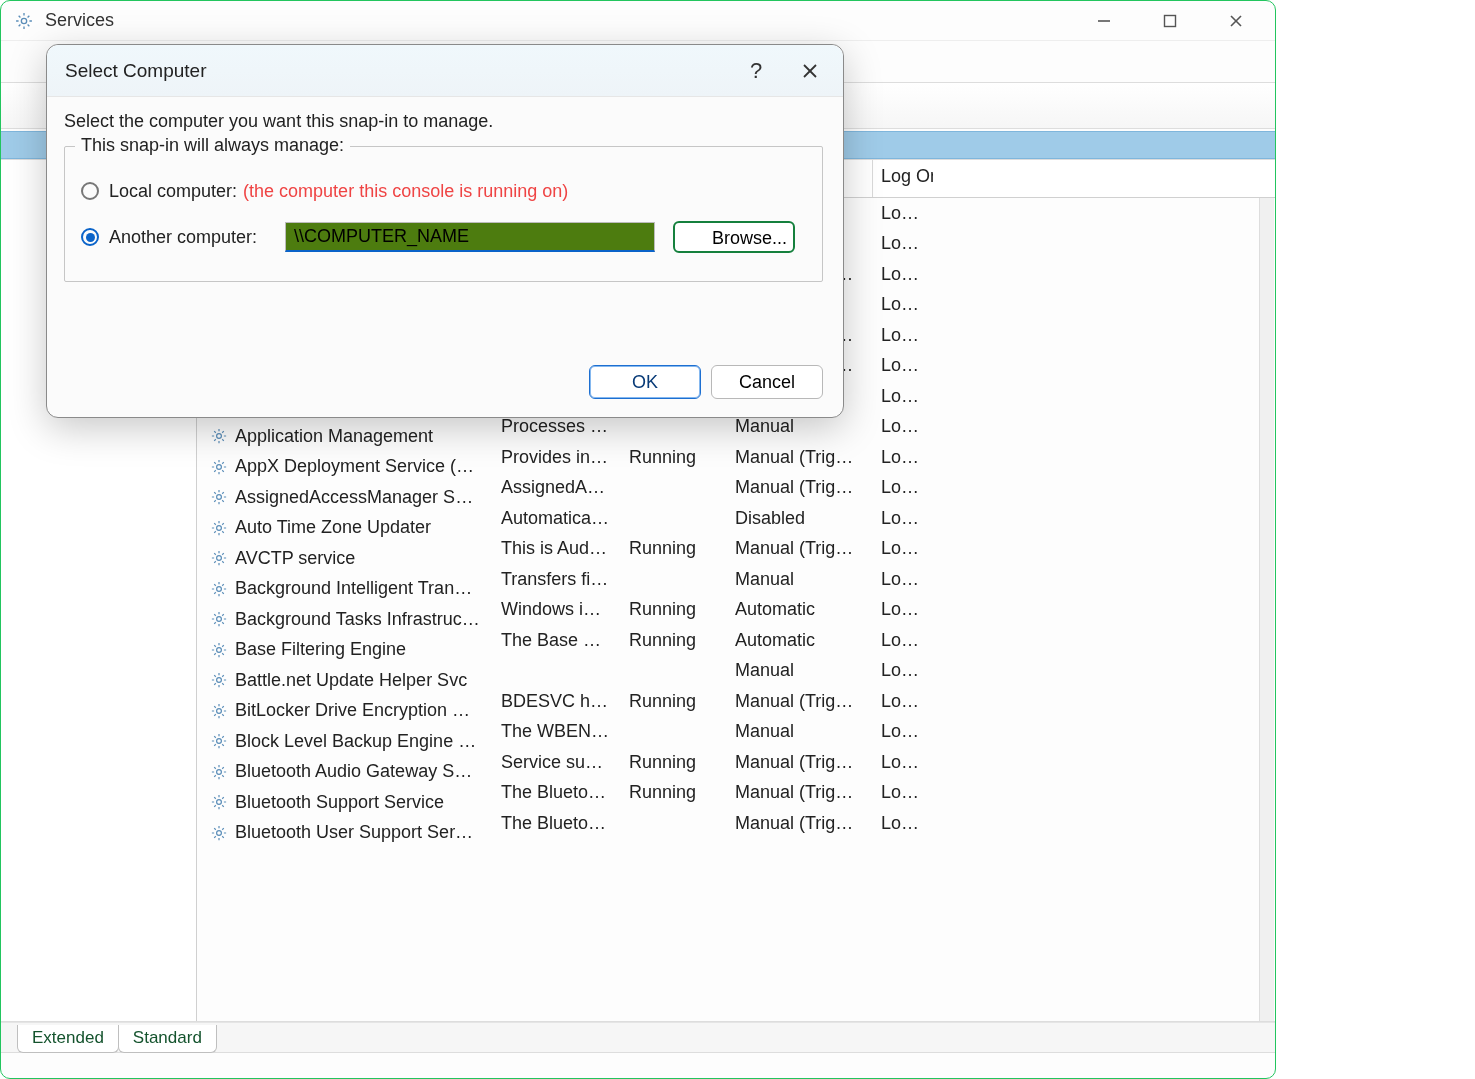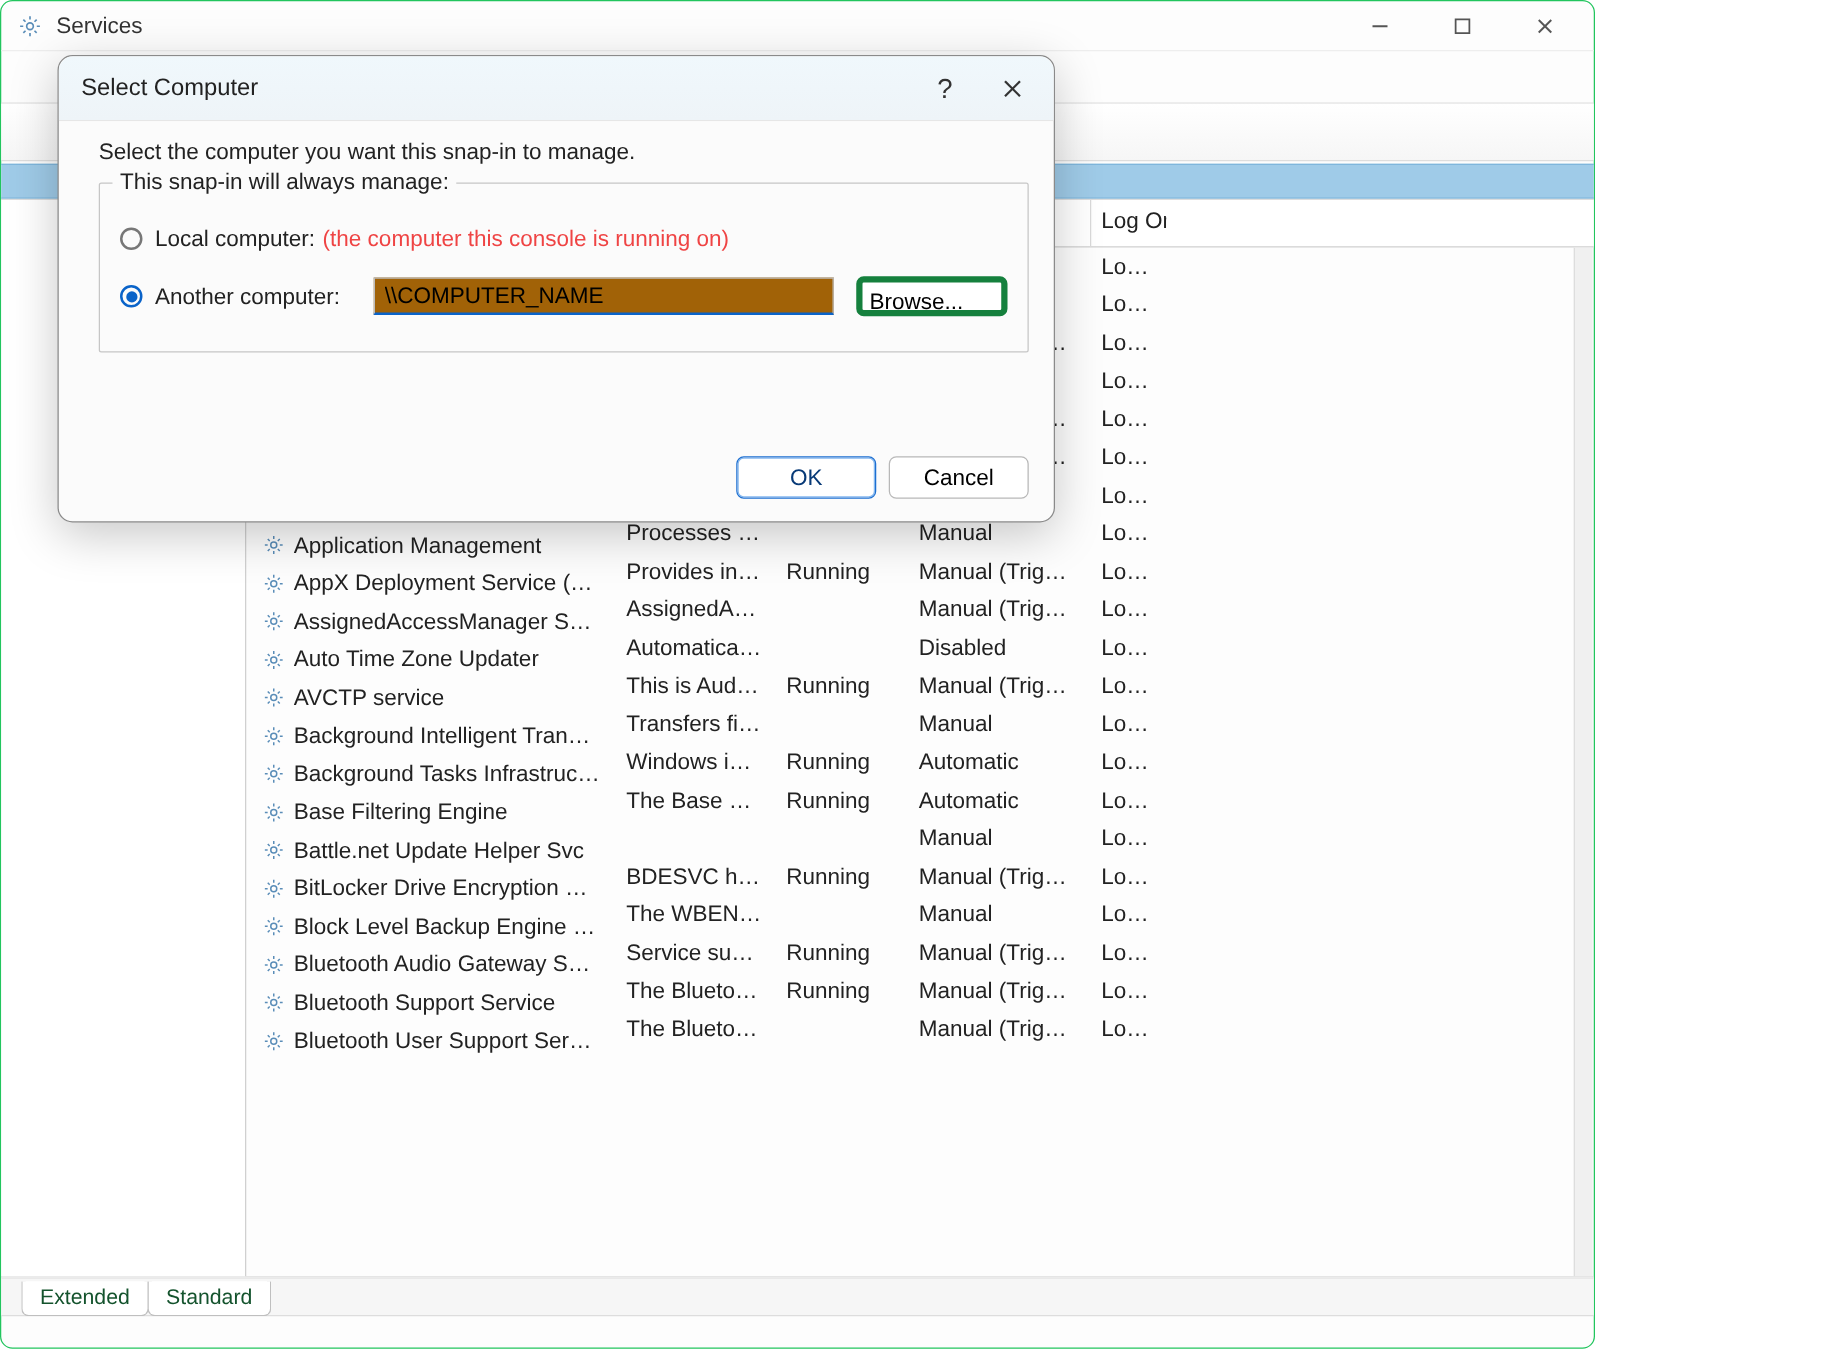--- a/index.html
+++ b/index.html
@@ -187,21 +187,21 @@
   }
   .dlg-title-spacer { flex: 1; }
   .dlg-help-btn, .dlg-close-btn {
     width: 54px; height: 44px;
     display: inline-flex; align-items: center; justify-content: center;
     color: #333;
     font-size: 22px;
   }
   .dialog-body {
     flex: 1;
-    padding: 14px 20px 8px 32px;
+    padding: 14px 20px 8px 17px;
     display: flex; flex-direction: column;
     font-size: 18px;
     color: #222;
   }
   .prompt { margin-bottom: 14px; }
   .group {
     border: 1px solid #c6c6c6;
     border-radius: 2px;
     padding: 16px 16px 26px 16px;
     position: relative;
@@ -233,33 +233,33 @@
   .radio-label-secondary { color: #ef4444; margin-left: 6px; }
   .input-row {
     display: flex; align-items: center;
     margin-top: 10px;
   }
   .text-input {
     width: 370px;
     height: 30px;
     border: 1px solid #bcbcbc;
     border-bottom: 2px solid #0a63c9;
-    background: #a16207;
+    background: #4d7c0f;
     font-size: 18px;
     padding: 2px 8px;
     outline: none;
   }
   .browse-btn {
     margin-left: 18px;
     width: 122px; height: 32px;
-    border: 5px solid #15803d;
+    border: 2px solid #15803d;
     border-radius: 6px;
     background: #fff;
     font-size: 18px;
-    text-align: left;
+    text-align: right;
     line-height: 29px;
   }
   .dialog-footer {
     padding: 10px 20px 18px 20px;
     display: flex; justify-content: flex-end; gap: 10px;
   }
   .btn {
     width: 112px; height: 34px;
     border: 1px solid #b8b8b8;
     border-radius: 6px;

